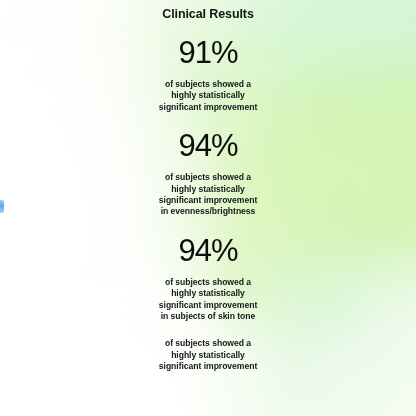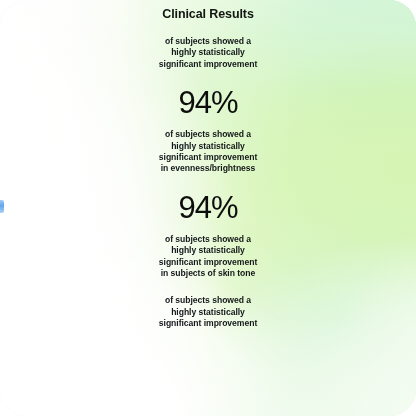--- a/index.html
+++ b/index.html
@@ -13,21 +13,20 @@
     font-family: "Liberation Sans", sans-serif;
     background: #ffffff;
   }
 
   #stage {
     position: relative;
     width: 416px;
     height: 416px;
     overflow: hidden;
     background-color: #e5e5e5;
-    border-radius: 27px;
   }
 
   
   .wash {
     position: absolute;
     inset: 0;
     pointer-events: none;
   }
   .wash-base {
     background:
@@ -160,20 +159,21 @@
   <div class="wash wash-pale-br"></div>
   <div class="wash wash-top-fade"></div>
 
   <div id="edge-accent"></div>
 
   <div id="content">
 
     <div id="page-title">Clinical Results</div>
 
     <div class="stat-block">
+      <div class="stat-value">91%</div>
       <div class="stat-desc">
         <div>of subjects showed a</div>
         <div>highly statistically</div>
         <div>significant improvement</div>
       </div>
     </div>
 
     <div class="stat-block">
       <div class="stat-value">94%</div>
       <div class="stat-desc">

